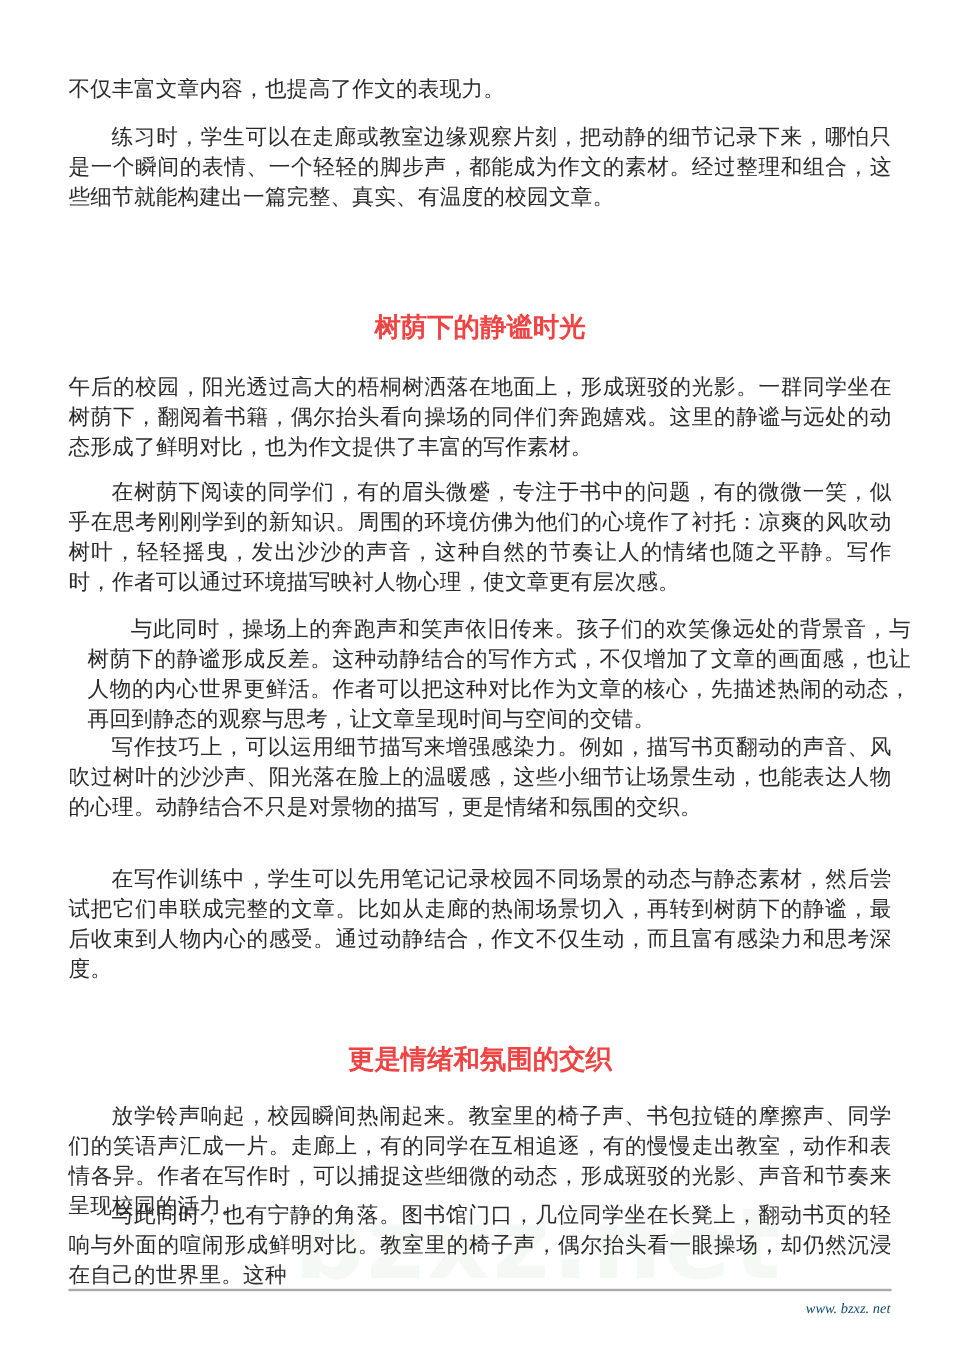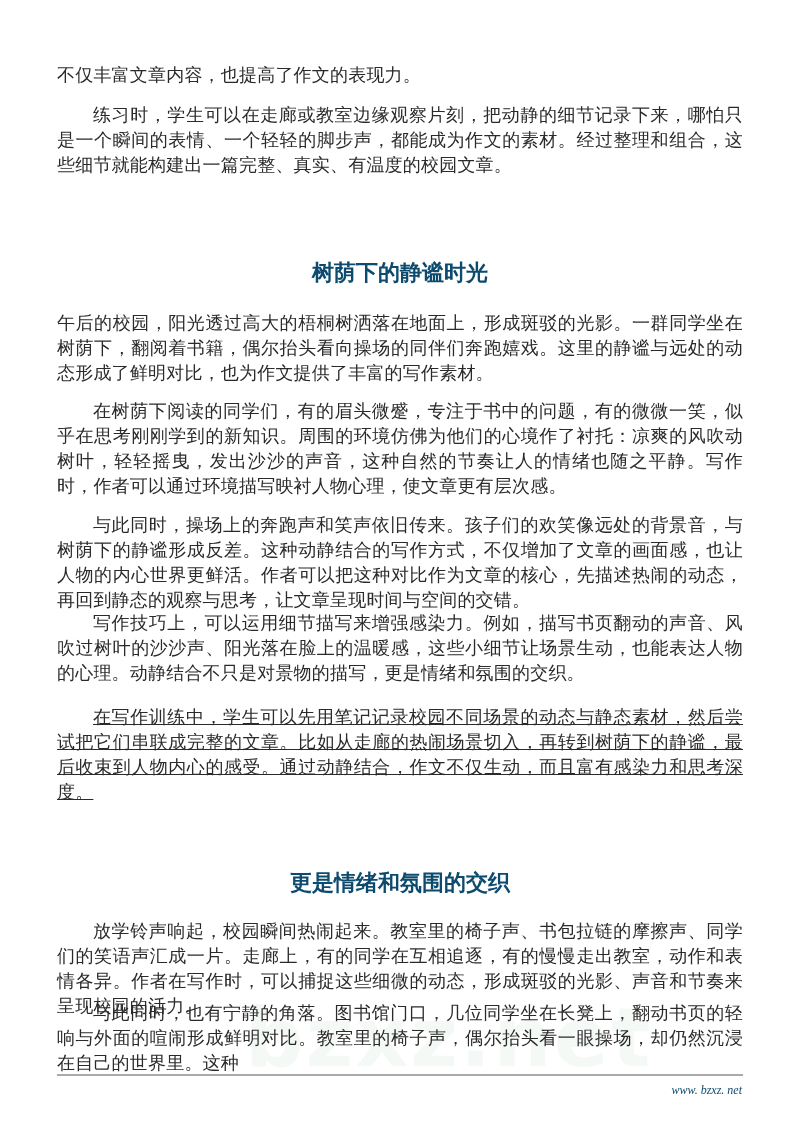--- a/index.html
+++ b/index.html
@@ -2,43 +2,43 @@
 <html><head>
 <meta charset="utf-8">
 <style>
   html, body { margin: 0; padding: 0; background: #ffffff; }
   body { width: 800px; height: 1131px; position: relative; overflow: hidden;
          font-family: "DejaVu Serif", "Liberation Serif", serif; color: #2a2a2a; }
   .page { position: absolute; left: 57px; top: 0; width: 686px; }
   .para { font-size: 18px; line-height: 25px; margin: 0; text-align: justify; letter-spacing: 0.2px; }
   .indent { text-indent: 2em; }
   .heading { font-family: "DejaVu Sans", "Liberation Sans", sans-serif; font-weight: bold;
-             font-size: 22px; text-align: center; margin: 0; color: #0c4a6e; }
+             font-size: 22px; text-align: center; margin: 0; color: #ef4444; }
   .footer-rule { position: absolute; left: 57px; top: 1074px; width: 686px; height: 2px; background: #aaaaaa; }
   .footer-text { position: absolute; right: 58px; top: 1083px; font-style: italic; font-size: 12px;
                  color: #0c4a6e; font-family: "Liberation Serif", serif; }
   .watermark { position: absolute; left: 245px; top: 990px; font-family: "DejaVu Sans", sans-serif;
                font-weight: bold; font-size: 82px; color: #15803d; opacity: 0.045; letter-spacing: 2px; pointer-events:none; }
 </style>
 </head>
 <body>
 
 <div class="watermark">bzxz.net</div>
 
 <div class="page">
 
   <p class="para" style="position:absolute;top:62px;left:0;width:686px;">不仅丰富文章内容，也提高了作文的表现力。</p>
   <p class="para indent" style="position:absolute;top:102px;left:0;width:686px;">练习时，学生可以在走廊或教室边缘观察片刻，把动静的细节记录下来，哪怕只是一个瞬间的表情、一个轻轻的脚步声，都能成为作文的素材。经过整理和组合，这些细节就能构建出一篇完整、真实、有温度的校园文章。</p>
 
   <h2 class="heading" style="position:absolute;top:258px;left:0;width:686px;">树荫下的静谧时光</h2>
   <p class="para" style="position:absolute;top:310px;left:0;width:686px;">午后的校园，阳光透过高大的梧桐树洒落在地面上，形成斑驳的光影。一群同学坐在树荫下，翻阅着书籍，偶尔抬头看向操场的同伴们奔跑嬉戏。这里的静谧与远处的动态形成了鲜明对比，也为作文提供了丰富的写作素材。</p>
   <p class="para indent" style="position:absolute;top:398px;left:0;width:686px;">在树荫下阅读的同学们，有的眉头微蹙，专注于书中的问题，有的微微一笑，似乎在思考刚刚学到的新知识。周围的环境仿佛为他们的心境作了衬托：凉爽的风吹动树叶，轻轻摇曳，发出沙沙的声音，这种自然的节奏让人的情绪也随之平静。写作时，作者可以通过环境描写映衬人物心理，使文章更有层次感。</p>
-  <p class="para indent" style="position:absolute;top:512px;left:0;width:686px;">与此同时，操场上的奔跑声和笑声依旧传来。孩子们的欢笑像远处的背景音，与树荫下的静谧形成反差。这种动静结合的写作方式，不仅增加了文章的画面感，也让人物的内心世界更鲜活。作者可以把这种对比作为文章的核心，先描述热闹的动态，再回到静态的观察与思考，让文章呈现时间与空间的交错。</p>
+  <p class="para indent" style="position:absolute;top:512px;left:16px;width:686px;">与此同时，操场上的奔跑声和笑声依旧传来。孩子们的欢笑像远处的背景音，与树荫下的静谧形成反差。这种动静结合的写作方式，不仅增加了文章的画面感，也让人物的内心世界更鲜活。作者可以把这种对比作为文章的核心，先描述热闹的动态，再回到静态的观察与思考，让文章呈现时间与空间的交错。</p>
   <p class="para indent" style="position:absolute;top:610px;left:0;width:686px;">写作技巧上，可以运用细节描写来增强感染力。例如，描写书页翻动的声音、风吹过树叶的沙沙声、阳光落在脸上的温暖感，这些小细节让场景生动，也能表达人物的心理。动静结合不只是对景物的描写，更是情绪和氛围的交织。</p>
-  <p class="para indent" style="position:absolute;top:704px;left:0;width:686px;text-decoration:underline;">在写作训练中，学生可以先用笔记记录校园不同场景的动态与静态素材，然后尝试把它们串联成完整的文章。比如从走廊的热闹场景切入，再转到树荫下的静谧，最后收束到人物内心的感受。通过动静结合，作文不仅生动，而且富有感染力和思考深度。</p>
+  <p class="para indent" style="position:absolute;top:720px;left:0;width:686px;">在写作训练中，学生可以先用笔记记录校园不同场景的动态与静态素材，然后尝试把它们串联成完整的文章。比如从走廊的热闹场景切入，再转到树荫下的静谧，最后收束到人物内心的感受。通过动静结合，作文不仅生动，而且富有感染力和思考深度。</p>
 
   <h2 class="heading" style="position:absolute;top:868px;left:0;width:686px;">更是情绪和氛围的交织</h2>
   <p class="para indent" style="position:absolute;top:918px;left:0;width:686px;">放学铃声响起，校园瞬间热闹起来。教室里的椅子声、书包拉链的摩擦声、同学们的笑语声汇成一片。走廊上，有的同学在互相追逐，有的慢慢走出教室，动作和表情各异。作者在写作时，可以捕捉这些细微的动态，形成斑驳的光影、声音和节奏来呈现校园的活力。</p>
   <p class="para indent" style="position:absolute;top:1000px;left:0;width:686px;">与此同时，也有宁静的角落。图书馆门口，几位同学坐在长凳上，翻动书页的轻响与外面的喧闹形成鲜明对比。教室里的椅子声，偶尔抬头看一眼操场，却仍然沉浸在自己的世界里。这种</p>
 </div>
 
 <div class="footer-rule"></div>
 <div class="footer-text">www. bzxz. net</div>
 
 </body></html>

